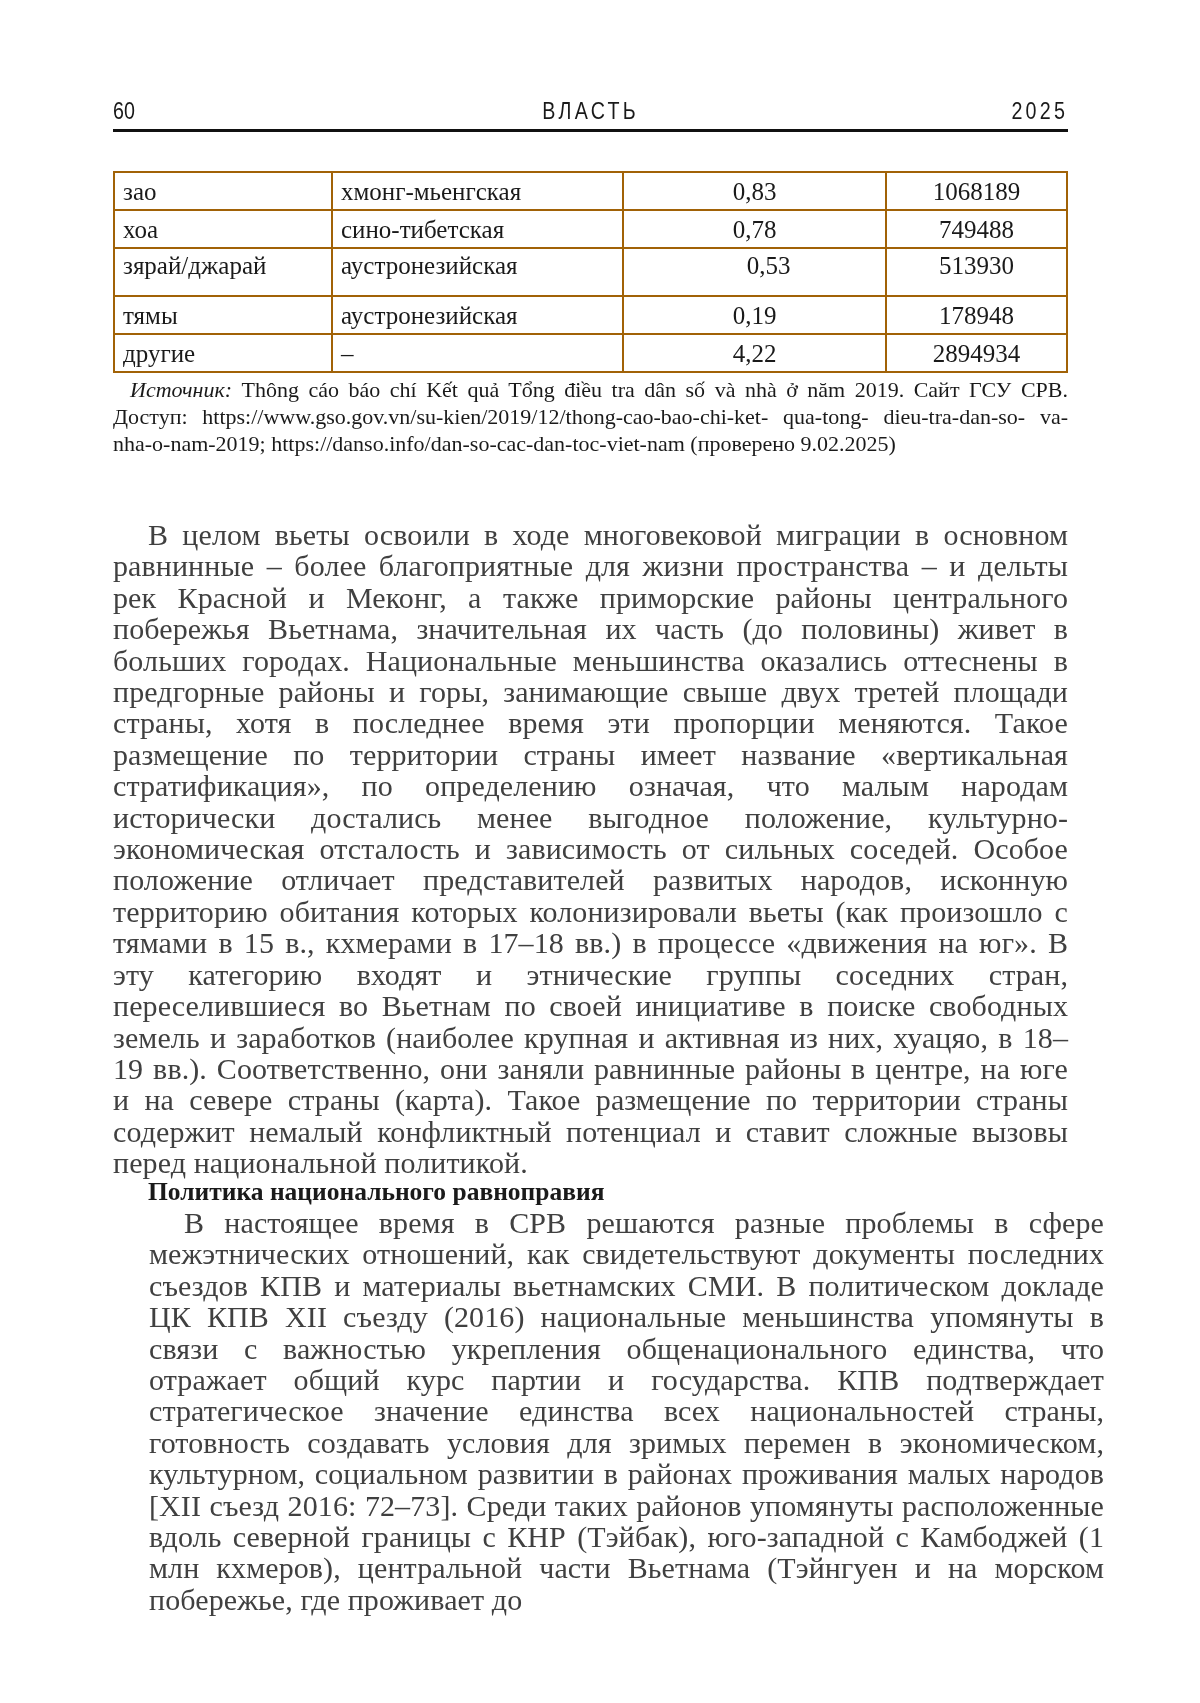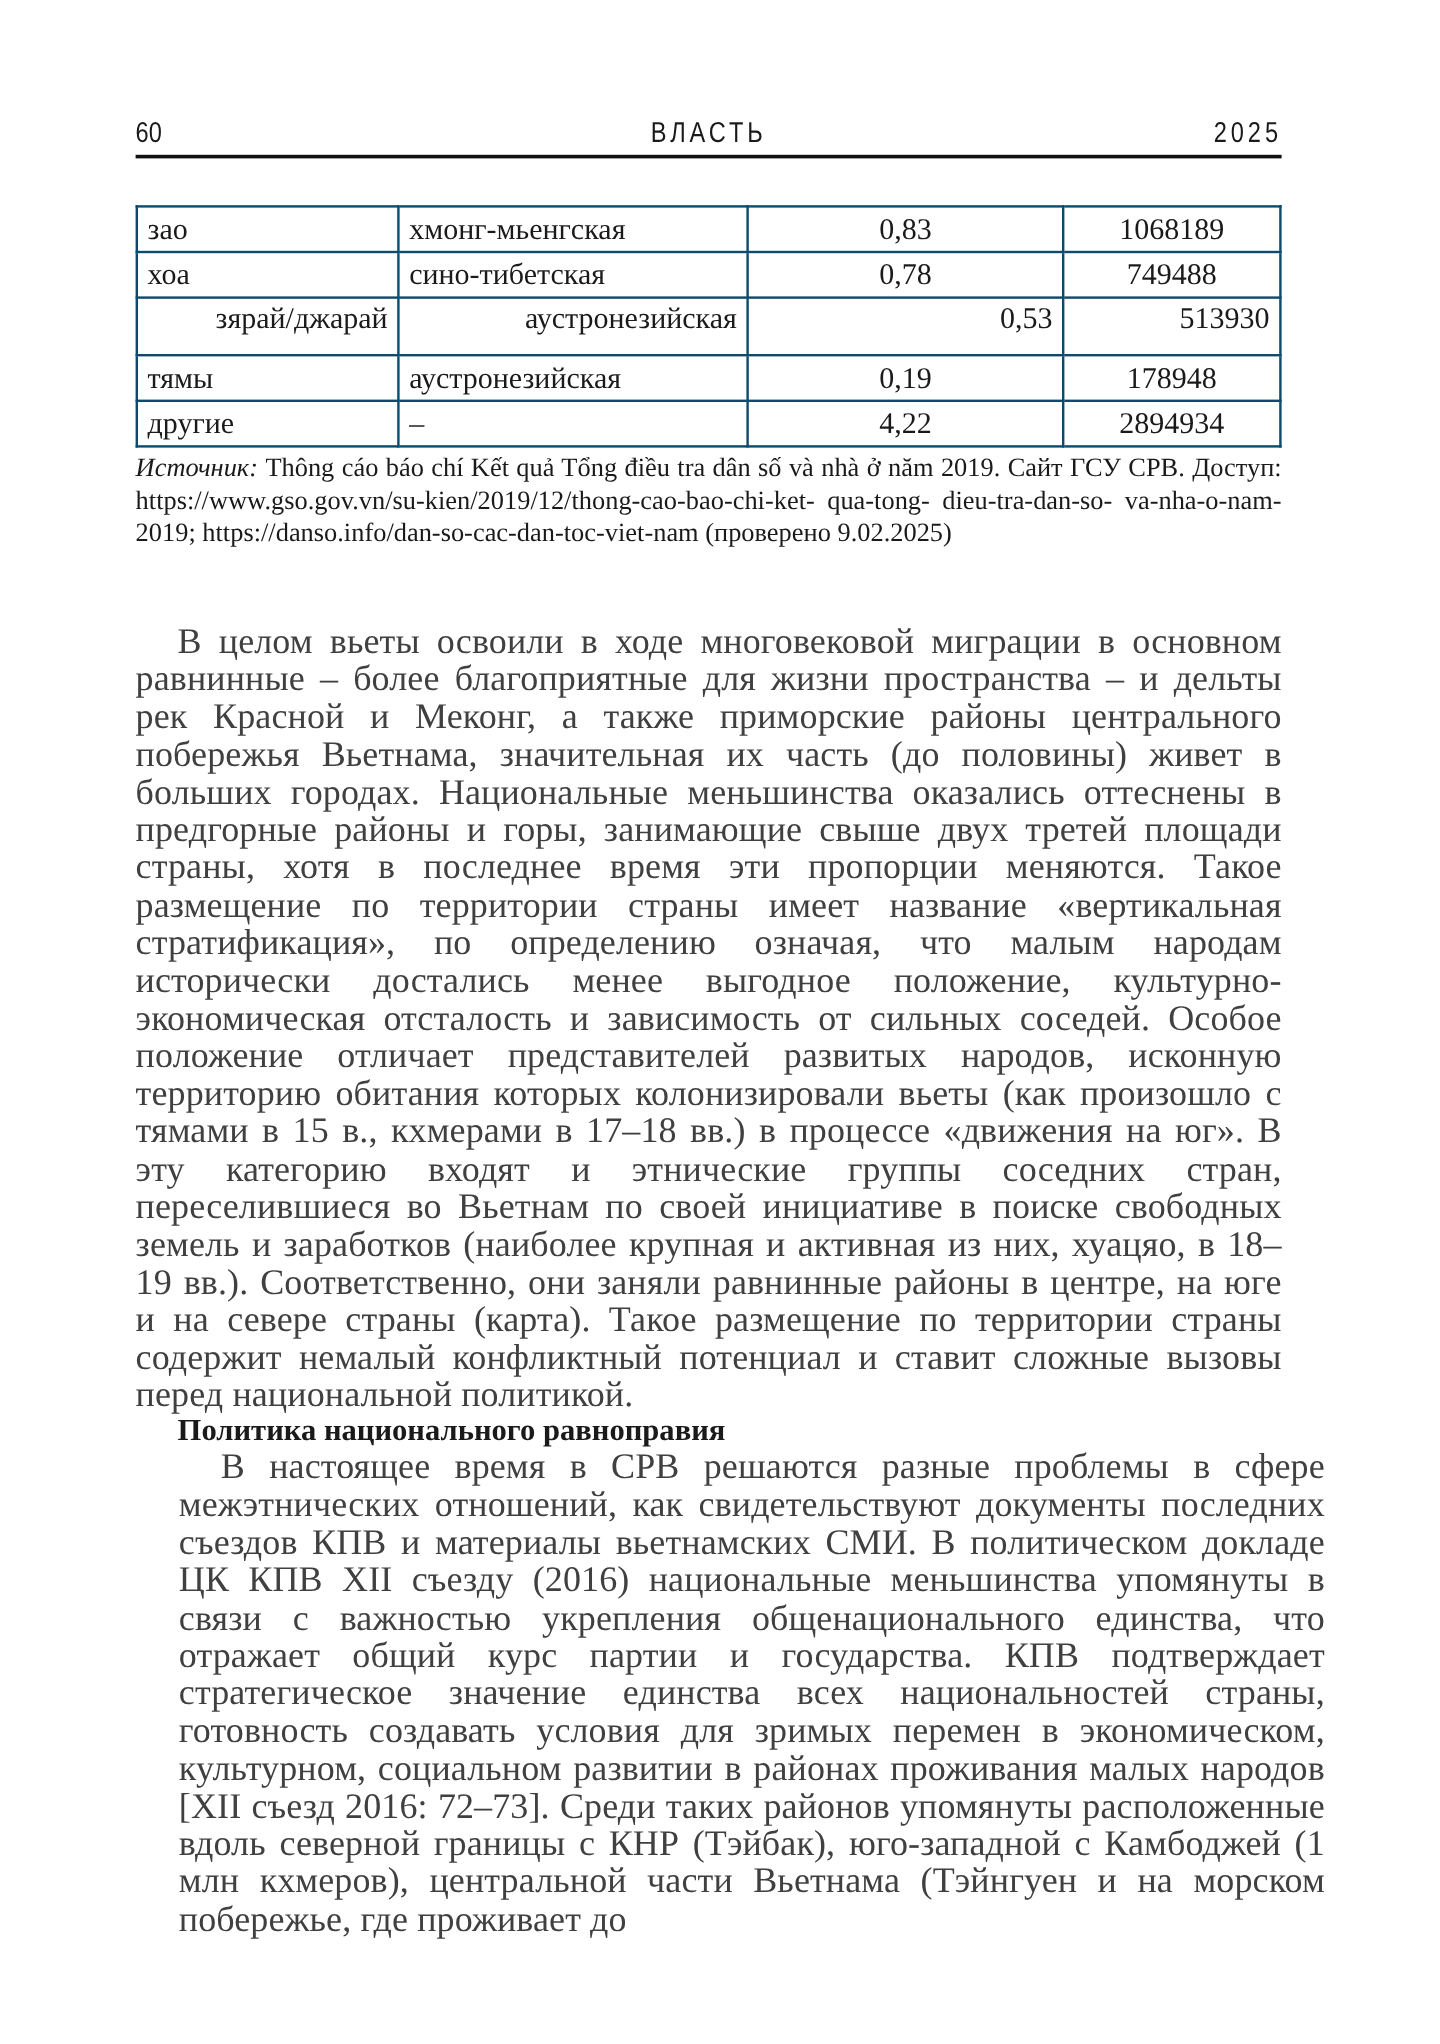--- a/index.html
+++ b/index.html
@@ -12,33 +12,33 @@
   }
   .rh-num { position: absolute; left: 0; top: 0; }
   .rh-title { position: absolute; left: 0; right: 0; text-align: center; letter-spacing: 4px; top: 0; }
   .rh-year { position: absolute; right: 0; top: 0; letter-spacing: 4px; }
   .head-rule { position: absolute; top: 129px; left: 0; width: 955px; height: 3px; background: #111; }
 
   table.data {
     position: absolute; top: 171px; left: 0; width: 955px; border-collapse: collapse;
     font-family: "Liberation Serif", serif; font-size: 25px; color: #1a1a1a;
   }
-  table.data td { border: 2px solid #0c4a6e; padding: 0 8px; height: 36px; line-height: 34px; vertical-align: bottom; }
-  table.data tr.tall td { height: 46px; text-align: right; }
+  table.data td { border: 2px solid #a16207; padding: 0 8px; height: 36px; line-height: 34px; vertical-align: bottom; }
+  table.data tr.tall td { height: 46px; }
   td.c1 { width: 200px; }
   td.c2 { width: 273px; }
   td.c3 { width: 217px; text-align: center; }
   td.c4 { text-align: center; }
 
   .source {
     position: absolute; top: 376px; left: 0; width: 955px;
     font-family: "Liberation Serif", serif; font-size: 22px; line-height: 27px;
     text-align: justify; color: #1a1a1a;
   }
-  .source .src-label { font-style: italic; }
+  .source .src-label { font-style: italic; margin-left: 17px; }
 
   .body-text {
     position: absolute; left: 0; width: 955px;
     font-family: "Liberation Serif", serif; font-size: 30px; line-height: 31.4px;
     text-align: justify; color: #404040; letter-spacing: 0.1px;
   }
   .body-text p { margin: 0; text-indent: 35px; }
   #para1 { top: 519px; }
   .section-heading {
     position: absolute; top: 1176px; left: 35px;

